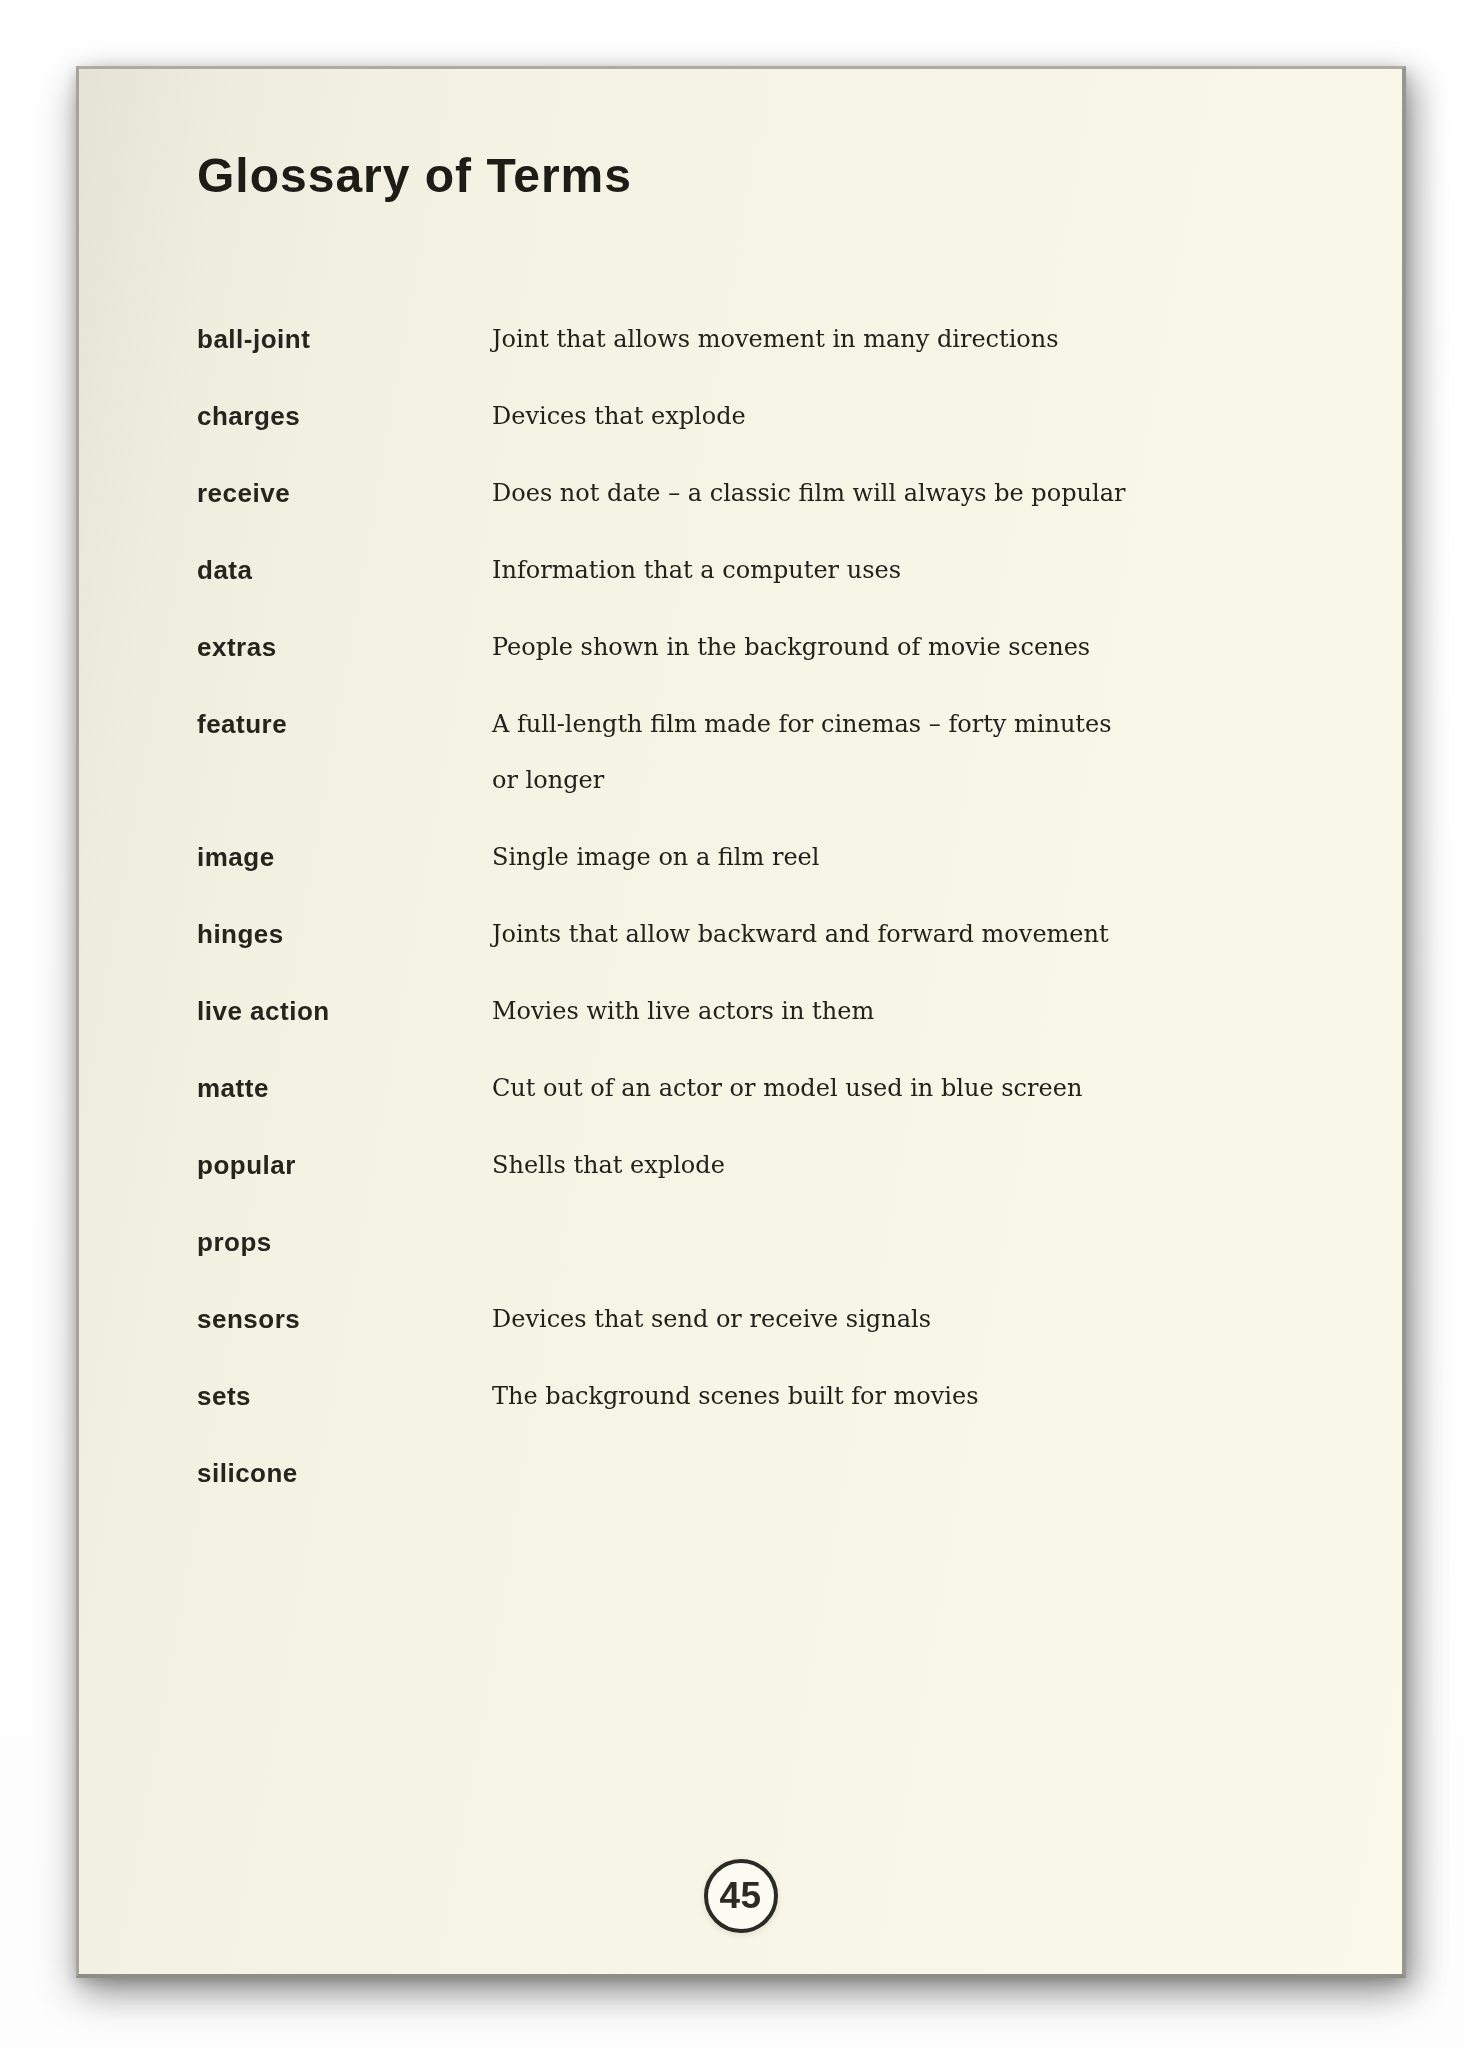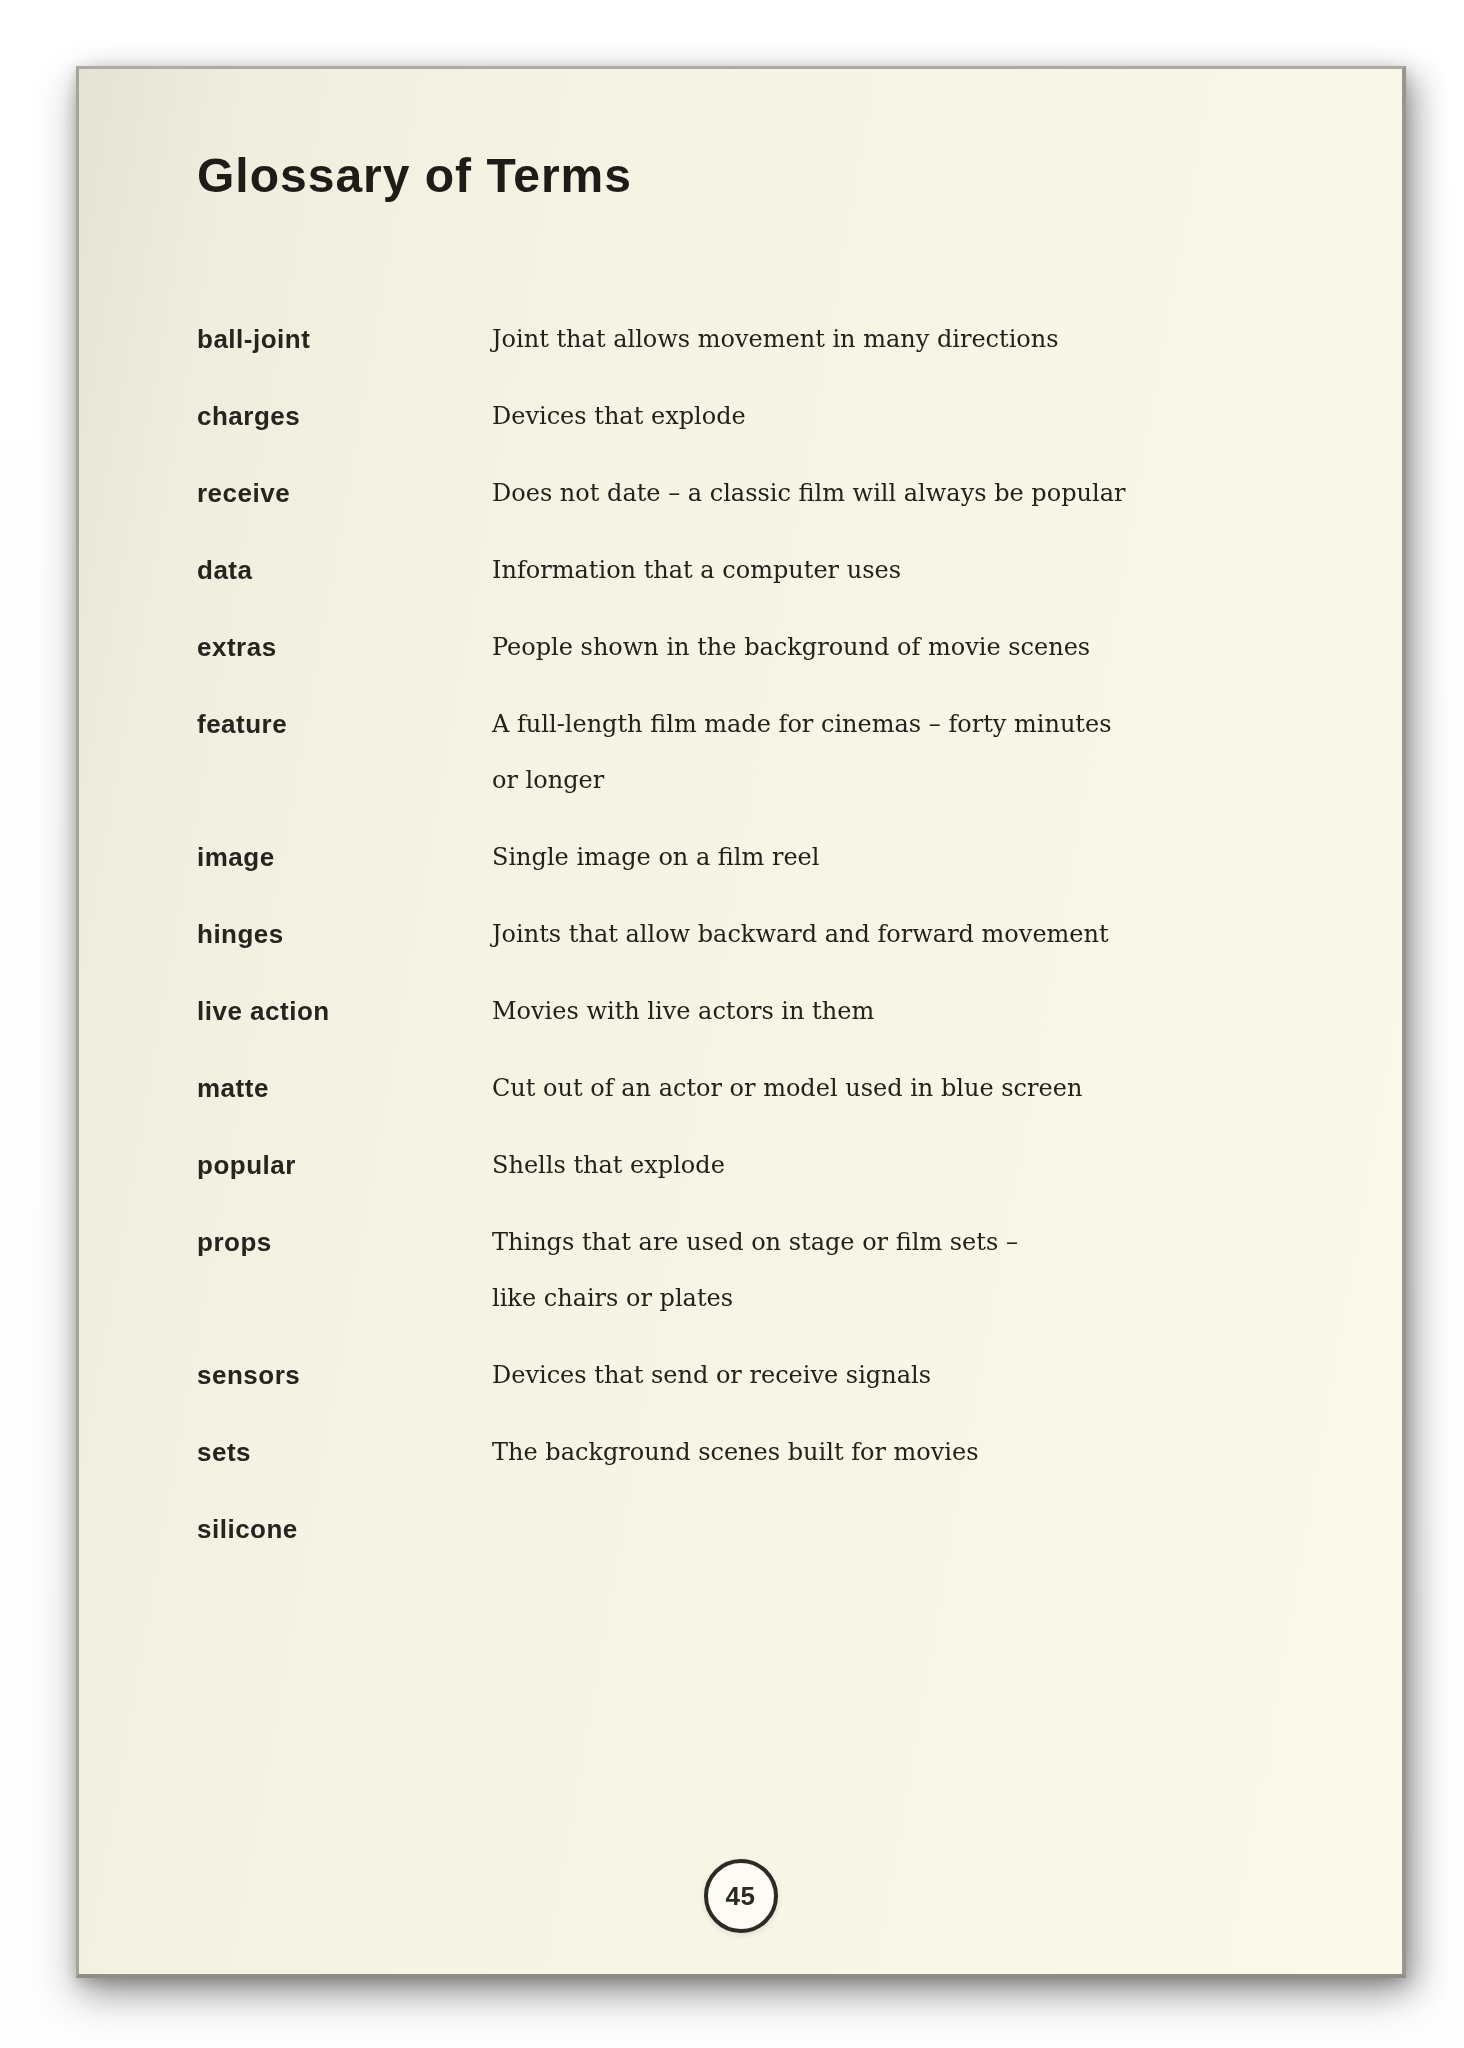--- a/index.html
+++ b/index.html
@@ -84,21 +84,21 @@
     height: 66px;
     border: 4px solid #2b2a25;
     border-radius: 50%;
     background: #fdfcf4;
     display: flex;
     align-items: center;
     justify-content: center;
     box-shadow: 0 2px 6px rgba(0,0,0,0.10);
   }
   .page-number {
-    font-size: 26px;
+    font-size: 37px;
     font-weight: bold;
     color: #2b2a25;
     letter-spacing: 0.5px;
   }
 </style>
 </head>
 <body>
 
 <div class="stage">
   <div class="page">
@@ -167,24 +167,20 @@
             </div>
           </div>
           <div class="row">
             <div class="term">popular</div>
             <div class="def">
               <div class="def-line">Shells that explode</div>
             </div>
           </div>
           <div class="row">
             <div class="term">props</div>
-            <div class="def">
-              <div class="def-line">Things that are used on stage or film sets –</div>
-              <div class="def-line">like chairs or plates</div>
-            </div>
           </div>
           <div class="row">
             <div class="term">sensors</div>
             <div class="def">
               <div class="def-line">Devices that send or receive signals</div>
             </div>
           </div>
           <div class="row">
             <div class="term">sets</div>
             <div class="def">

